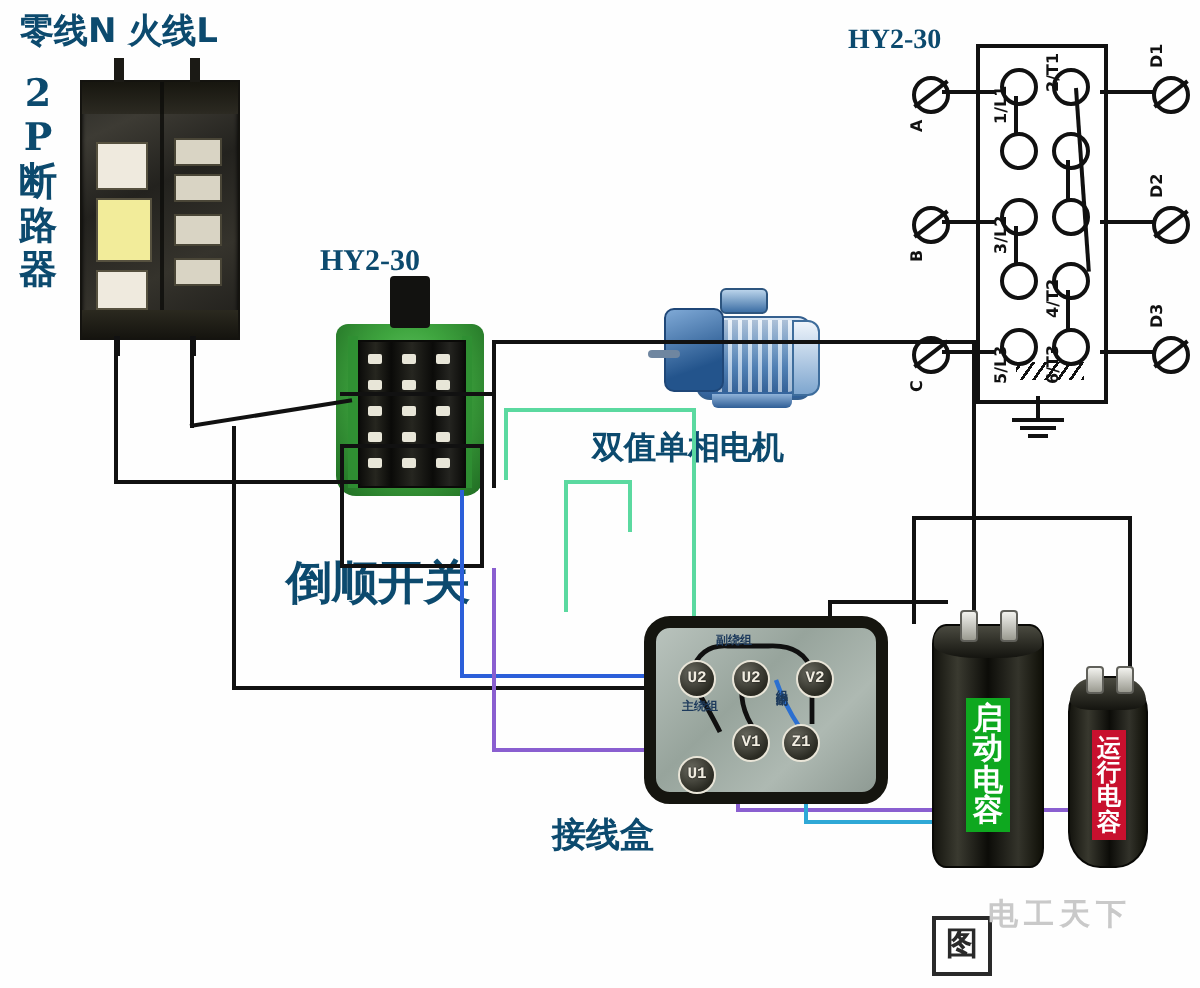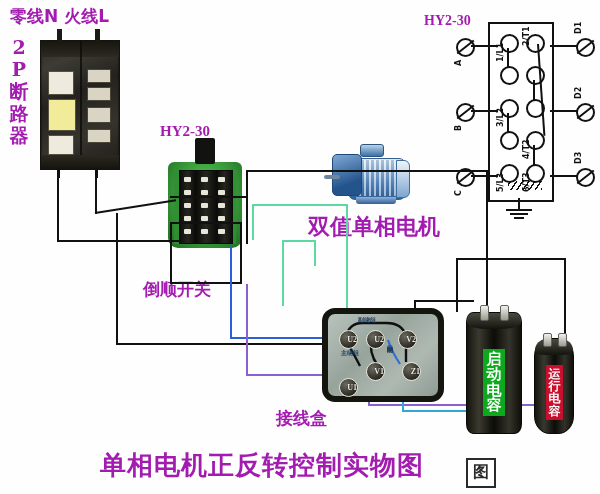--- a/index.html
+++ b/index.html
@@ -1,20 +1,20 @@
 <!DOCTYPE html>
 <html><head>
 <meta charset="utf-8">
 <style>
   html,body{margin:0;padding:0;background:#ffffff;}
   body{width:600px;height:494px;position:relative;overflow:hidden;
        font-family:"DejaVu Sans","Liberation Sans",sans-serif;}
   #stage{position:absolute;left:0;top:0;width:600px;height:494px;background:#fefefe;}
   .abs{position:absolute;}
-  .lbl{color:#a21caf;font-weight:bold;white-space:nowrap;line-height:1;}
+  .lbl{color:#0c4a6e;font-weight:bold;white-space:nowrap;line-height:1;}
   .serif{font-family:Liberation Serif, serif;}
 
   
   #t-nl{left:10px;top:8px;font-size:17px;}
   #t-2p{left:8px;top:36px;font-size:19px;line-height:22px;text-align:center;width:22px;
         font-family:"DejaVu Serif","Liberation Serif",serif;}
 
   
   .breaker{left:40px;top:40px;width:78px;height:128px;
            background:linear-gradient(155deg,#2a2a26 0%,#3d3b34 18%,#23221e 42%,#35332c 70%,#1d1c19 100%);
@@ -55,22 +55,22 @@
   .m-foot{position:absolute;left:26px;top:49px;width:40px;height:7px;
      background:linear-gradient(180deg,#8fb2d8,#2f5e96);border-radius:0 0 3px 3px;}
   .m-cap{position:absolute;left:66px;top:12px;width:12px;height:36px;border-radius:0 6px 6px 0;
      background:linear-gradient(180deg,#eef4fb,#7ea6cf);border:1px solid #3e6d9c;}
 
   
   .jbox{left:322px;top:308px;width:110px;height:82px;border:6px solid #15150f;border-radius:13px;
         background:linear-gradient(135deg,#b9c3bd 0%,#97a49c 40%,#aeb9b2 70%,#8e9a93 100%);}
   .jterm{position:absolute;width:17px;height:17px;border-radius:50%;
      background:radial-gradient(circle at 35% 32%,#6a6a60,#2a2a22 70%);border:1.4px solid #e9e5d8;
-     color:#f0ece0;font-size:8px;font-weight:bold;text-align:right;line-height:17px;
-     font-family:Liberation Serif, serif;text-shadow:0 0 1px #000;}
+     color:#f0ece0;font-size:8px;font-weight:bold;text-align:center;line-height:17px;
+     font-family:Liberation Mono, monospace;text-shadow:0 0 1px #000;}
 
   
   .cap-big{left:466px;top:312px;width:54px;height:120px;border-radius:7px/10px;
      background:linear-gradient(90deg,#15150f 0%,#3a3a30 22%,#0c0c08 50%,#34342b 78%,#101008 100%);
      border:1px solid #090906;}
   .cap-small{left:534px;top:338px;width:38px;height:94px;border-radius:16px/18px;
      background:linear-gradient(90deg,#15150f 0%,#38382e 24%,#0c0c08 52%,#32322a 78%,#101008 100%);
      border:1px solid #090906;}
   .cap-top{position:absolute;left:0;top:0;width:100%;height:16px;border-radius:7px 7px 40% 40%;
      background:linear-gradient(180deg,#4a4a40,#14140f);}
@@ -88,22 +88,22 @@
      transform:rotate(-90deg);transform-origin:left top;white-space:nowrap;
      font-family:"DejaVu Sans","Liberation Sans",sans-serif;}
   .sch-ext{position:absolute;width:15px;height:15px;border-radius:50%;border:2px solid #111;background:#fff;}
   .sch-ext::after{content:"";position:absolute;left:-3px;top:5.5px;width:21px;height:2px;background:#111;
      transform:rotate(-38deg);}
   .sch-lead{position:absolute;background:#111;height:2px;}
   .sch-vlead{position:absolute;background:#111;width:2px;}
 
   #t-hy2-sch{left:424px;top:14px;font-size:14px;}
   #t-hy2-photo{left:160px;top:124px;font-size:15px;}
-  #t-daoshun{left:143px;top:281px;font-size:17px;}
-  #t-motor{left:308px;top:216px;font-size:22px;}
+  #t-daoshun{left:143px;top:281px;font-size:23px;}
+  #t-motor{left:296px;top:216px;font-size:16px;}
   #t-jiexian{left:276px;top:410px;font-size:17px;}
   #t-title{left:100px;top:452px;font-size:26px;letter-spacing:1px;}
 
   
   .w{position:absolute;background:#111;}
   .w.g{background:#5bd9a0;}
   .w.b{background:#2b5fd9;}
   .w.p{background:#8a5fd0;}
   .w.c{background:#2fa8d6;}
 
@@ -306,21 +306,21 @@
       <path d="M60,26 Q64,38 72,50" stroke="#2b6fd0" stroke-width="2.2" fill="none"></path>
       <path d="M78,22 L78,48" stroke="#101010" stroke-width="2.4" fill="none"></path>
     </svg>
 
     <div class="jterm" style="left:11px;top:16px">U2</div>
     <div class="jterm" style="left:38px;top:16px">U2</div>
     <div class="jterm" style="left:70px;top:16px">V2</div>
 
     <div class="jterm" style="left:11px;top:64px">U1</div>
     <div class="jterm" style="left:38px;top:48px">V1</div>
-    <div class="jterm" style="left:74px;top:48px">Z1</div>
+    <div class="jterm" style="left:63px;top:48px">Z1</div>
 
     <div style="position:absolute;left:30px;top:2px;font-size:6px;color:#1d3a5c;font-weight:bold">副绕组</div>
     <div style="position:absolute;left:13px;top:35px;font-size:6px;color:#1d3a5c;font-weight:bold">主绕组</div>
     <div style="position:absolute;left:57px;top:28px;font-size:6px;color:#1d3a5c;font-weight:bold;
          writing-mode:vertical-rl;letter-spacing:-1px">副绕组</div>
   </div>
   <div class="abs lbl" id="t-jiexian">接线盒</div>
 
   <div class="abs cap-big">
     <div class="cap-top"></div>
@@ -339,19 +339,19 @@
     <div class="cap-pin" style="left:8px;top:-6px;height:12px"></div>
     <div class="cap-pin" style="left:23px;top:-6px;height:12px"></div>
     <div class="cap-lbl red" style="left:11px;top:26px;width:17px;font-size:12px;padding:3px 0">
       <div>运</div>
       <div>行</div>
       <div>电</div>
       <div>容</div>
     </div>
   </div>
 
-  <div class="abs lbl" id="t-title">单相电机正反转控制实物图</div>
 
   <div class="abs" id="wm">
     <div id="wm-logo">图</div>
+    <div id="wm-a">电工天下</div>
   </div>
 
 </div>
 
 </body></html>

